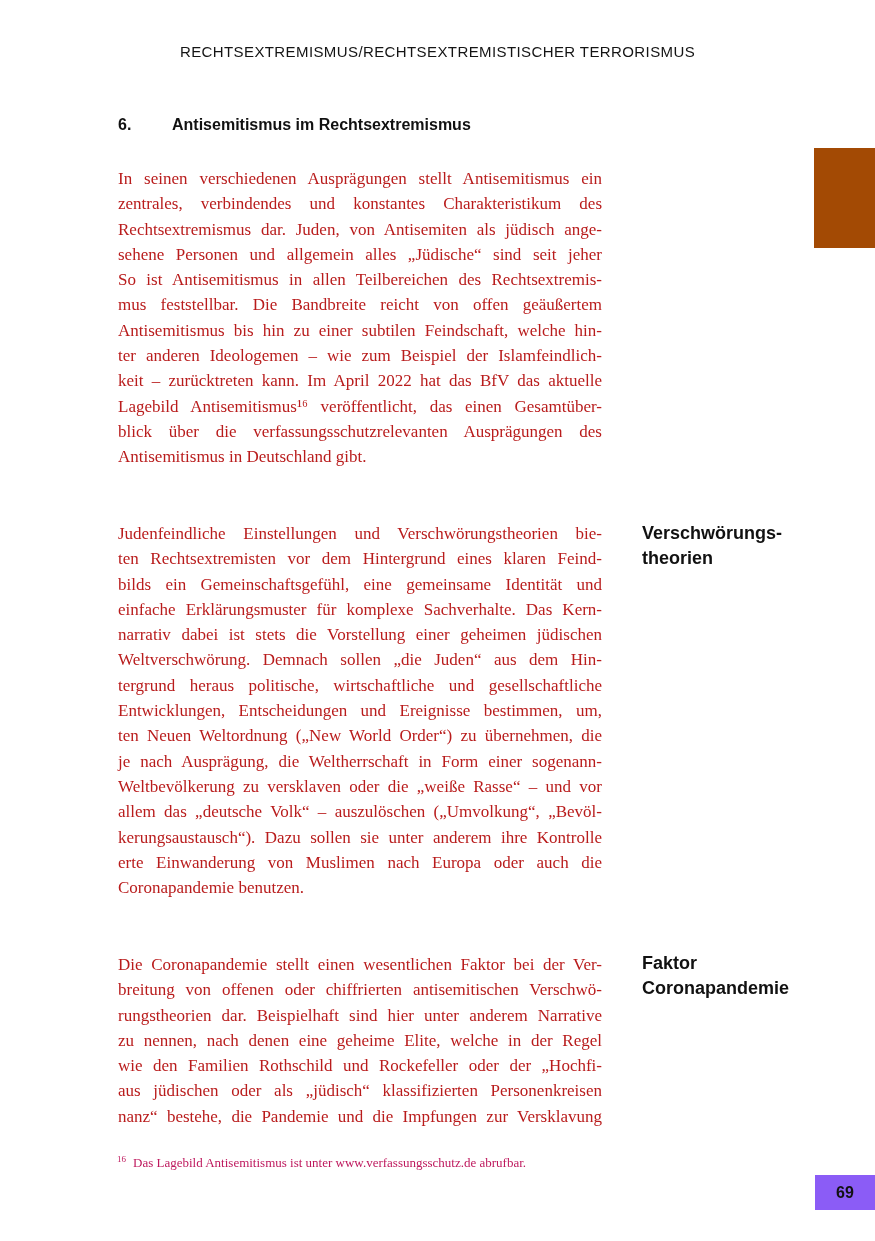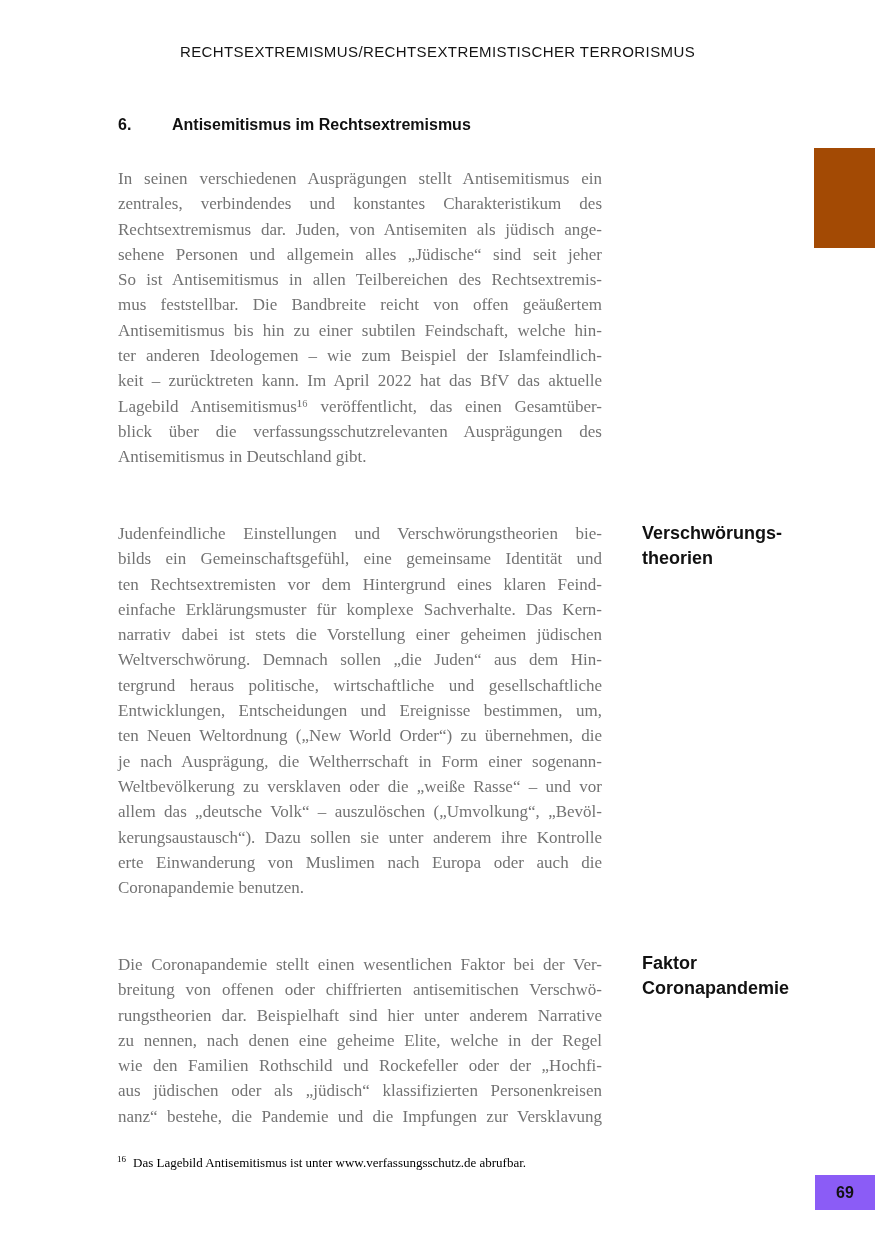--- a/index.html
+++ b/index.html
@@ -48,21 +48,21 @@
   .sec-num {
     display: inline-block;
     width: 54px;
   }
   .para {
     position: absolute;
     left: 118px;
     width: 484px;
     font-size: 17px;
     line-height: 25.3px;
-    color: #737373;
+    color: #b91c1c;
   }
   .para-1 { top: 166px; }
   .para-2 { top: 521px; }
   .para-3 { top: 952px; }
   .line {
     text-align: justify;
     text-align-last: justify;
   }
   .para:not(.continues) .line:last-child {
     text-align-last: left;
@@ -79,21 +79,21 @@
   }
   .mn-1 { top: 521px; }
   .mn-2 { top: 951px; }
   .footnote {
     position: absolute;
     left: 117px;
     top: 1151px;
     width: 540px;
     font-size: 13px;
     line-height: 17px;
-    color: #000000;
+    color: #be185d;
   }
   .fn-marker {
     font-size: 9px;
     margin-right: 7px;
   }
   .page-badge {
     position: absolute;
     right: 0;
     top: 1175px;
     width: 60px;
@@ -130,22 +130,22 @@
       <div class="line">Antisemitismus bis hin zu einer subtilen Feindschaft, welche hin-</div>
       <div class="line">ter anderen Ideologemen – wie zum Beispiel der Islamfeindlich-</div>
       <div class="line">keit – zurücktreten kann. Im April 2022 hat das BfV das aktuelle</div>
       <div class="line">Lagebild Antisemitismus¹⁶ veröffentlicht, das einen Gesamtüber-</div>
       <div class="line">blick über die verfassungsschutzrelevanten Ausprägungen des</div>
       <div class="line">Antisemitismus in Deutschland gibt.</div>
     </div>
 
   <div class="para para-2">
       <div class="line">Judenfeindliche Einstellungen und Verschwörungstheorien bie-</div>
+      <div class="line">ten Rechtsextremisten vor dem Hintergrund eines klaren Feind-</div>
       <div class="line">bilds ein Gemeinschaftsgefühl, eine gemeinsame Identität und</div>
-      <div class="line">ten Rechtsextremisten vor dem Hintergrund eines klaren Feind-</div>
       <div class="line">einfache Erklärungsmuster für komplexe Sachverhalte. Das Kern-</div>
       <div class="line">narrativ dabei ist stets die Vorstellung einer geheimen jüdischen</div>
       <div class="line">Weltverschwörung. Demnach sollen „die Juden“ aus dem Hin-</div>
       <div class="line">tergrund heraus politische, wirtschaftliche und gesellschaftliche</div>
       <div class="line">Entwicklungen, Entscheidungen und Ereignisse bestimmen, um,</div>
       <div class="line">ten Neuen Weltordnung („New World Order“) zu übernehmen, die</div>
       <div class="line">je nach Ausprägung, die Weltherrschaft in Form einer sogenann-</div>
       <div class="line">Weltbevölkerung zu versklaven oder die „weiße Rasse“ – und vor</div>
       <div class="line">allem das „deutsche Volk“ – auszulöschen („Umvolkung“, „Bevöl-</div>
       <div class="line">kerungsaustausch“). Dazu sollen sie unter anderem ihre Kontrolle</div>

